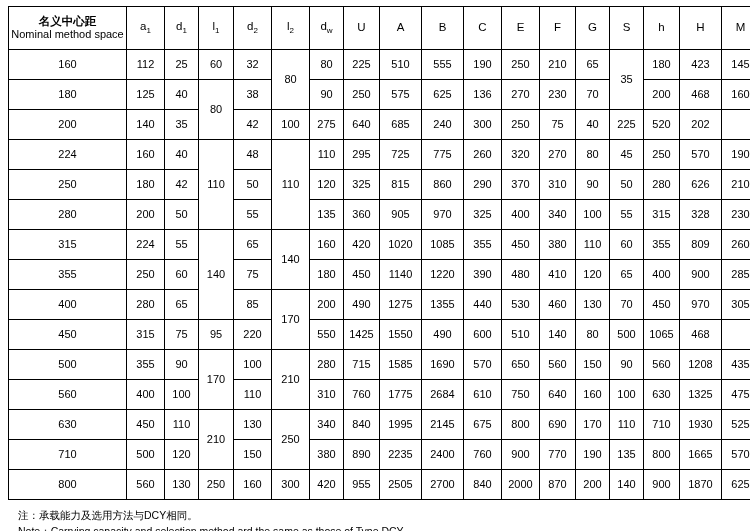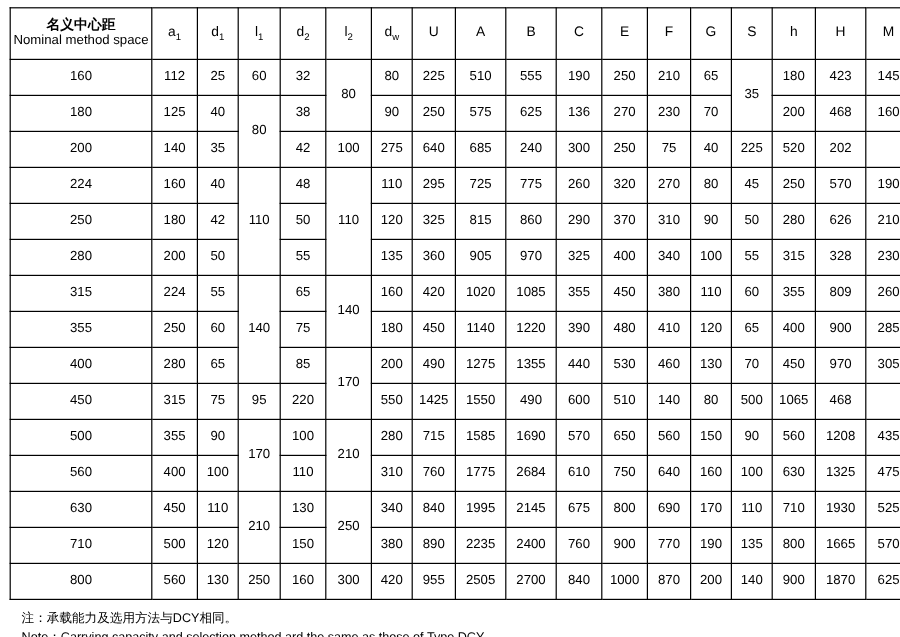--- a/index.html
+++ b/index.html
@@ -406,21 +406,21 @@
         <td>560</td>
         <td>130</td>
         <td>250</td>
         <td>160</td>
         <td>300</td>
         <td>420</td>
         <td>955</td>
         <td>2505</td>
         <td>2700</td>
         <td>840</td>
-        <td>1000</td>
+        <td>2000</td>
         <td>870</td>
         <td>200</td>
         <td>140</td>
         <td>900</td>
         <td>1870</td>
         <td>625</td>
       </tr>
     </tbody>
   </table>
 

